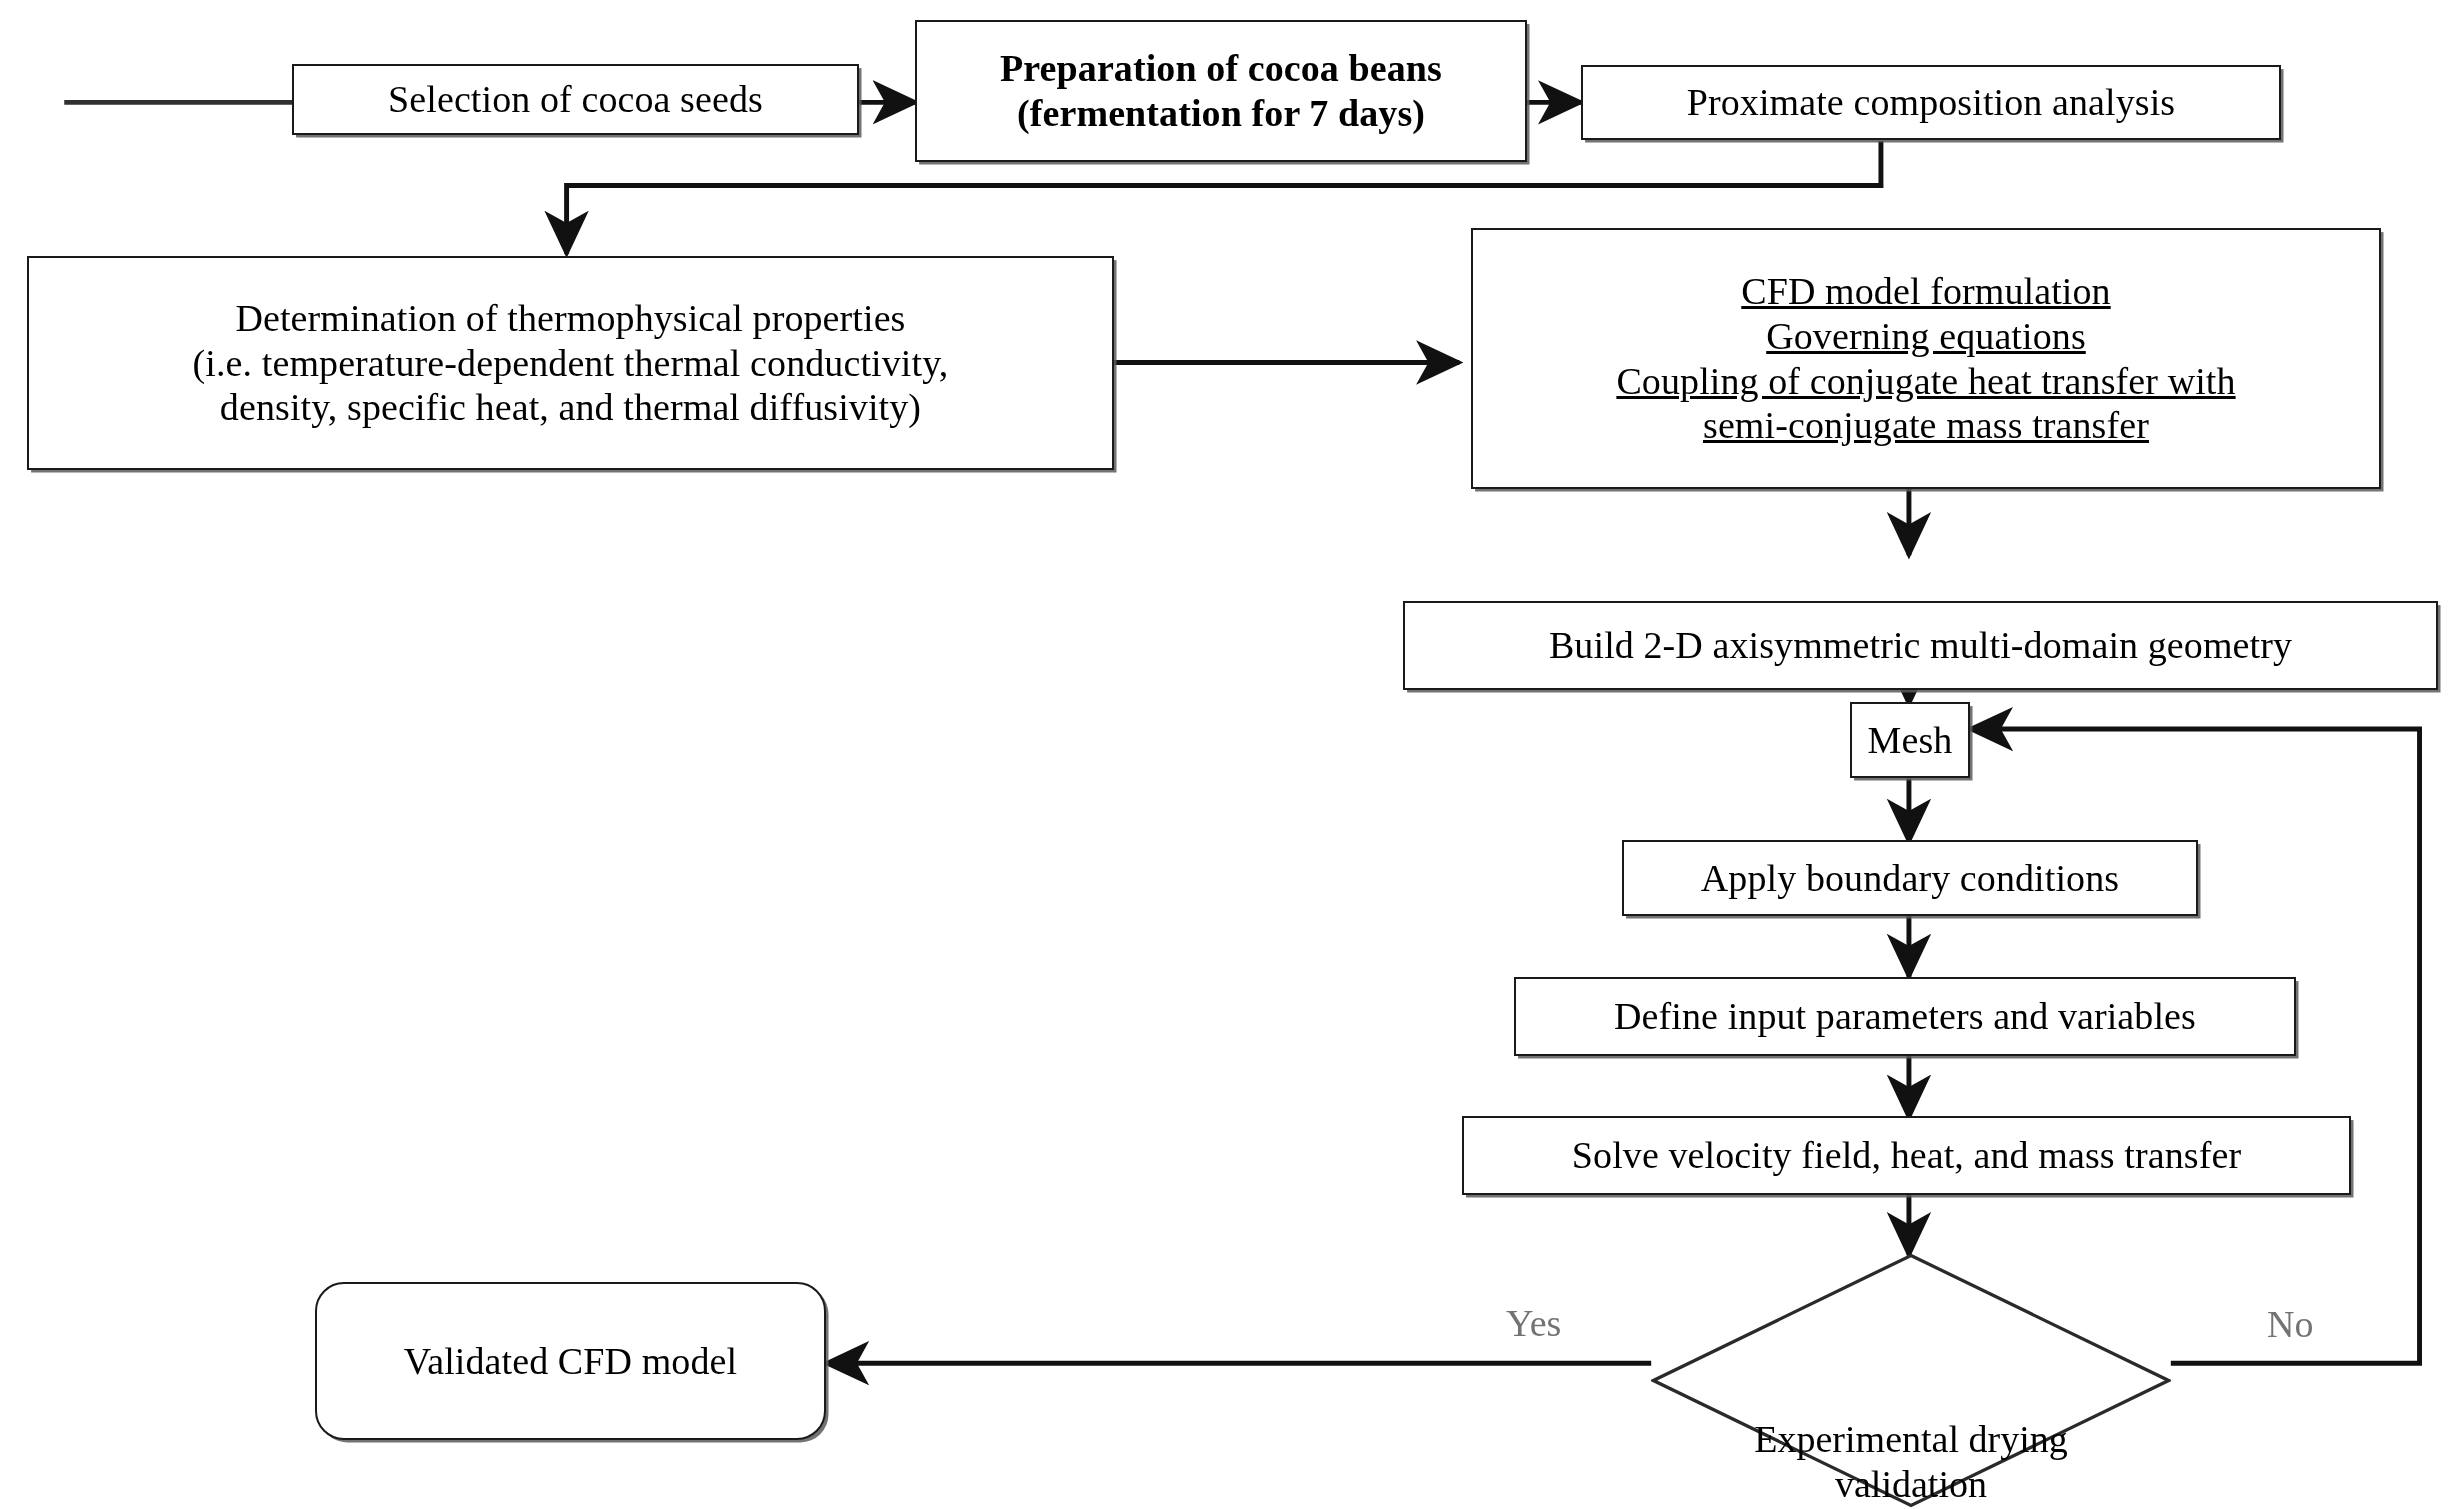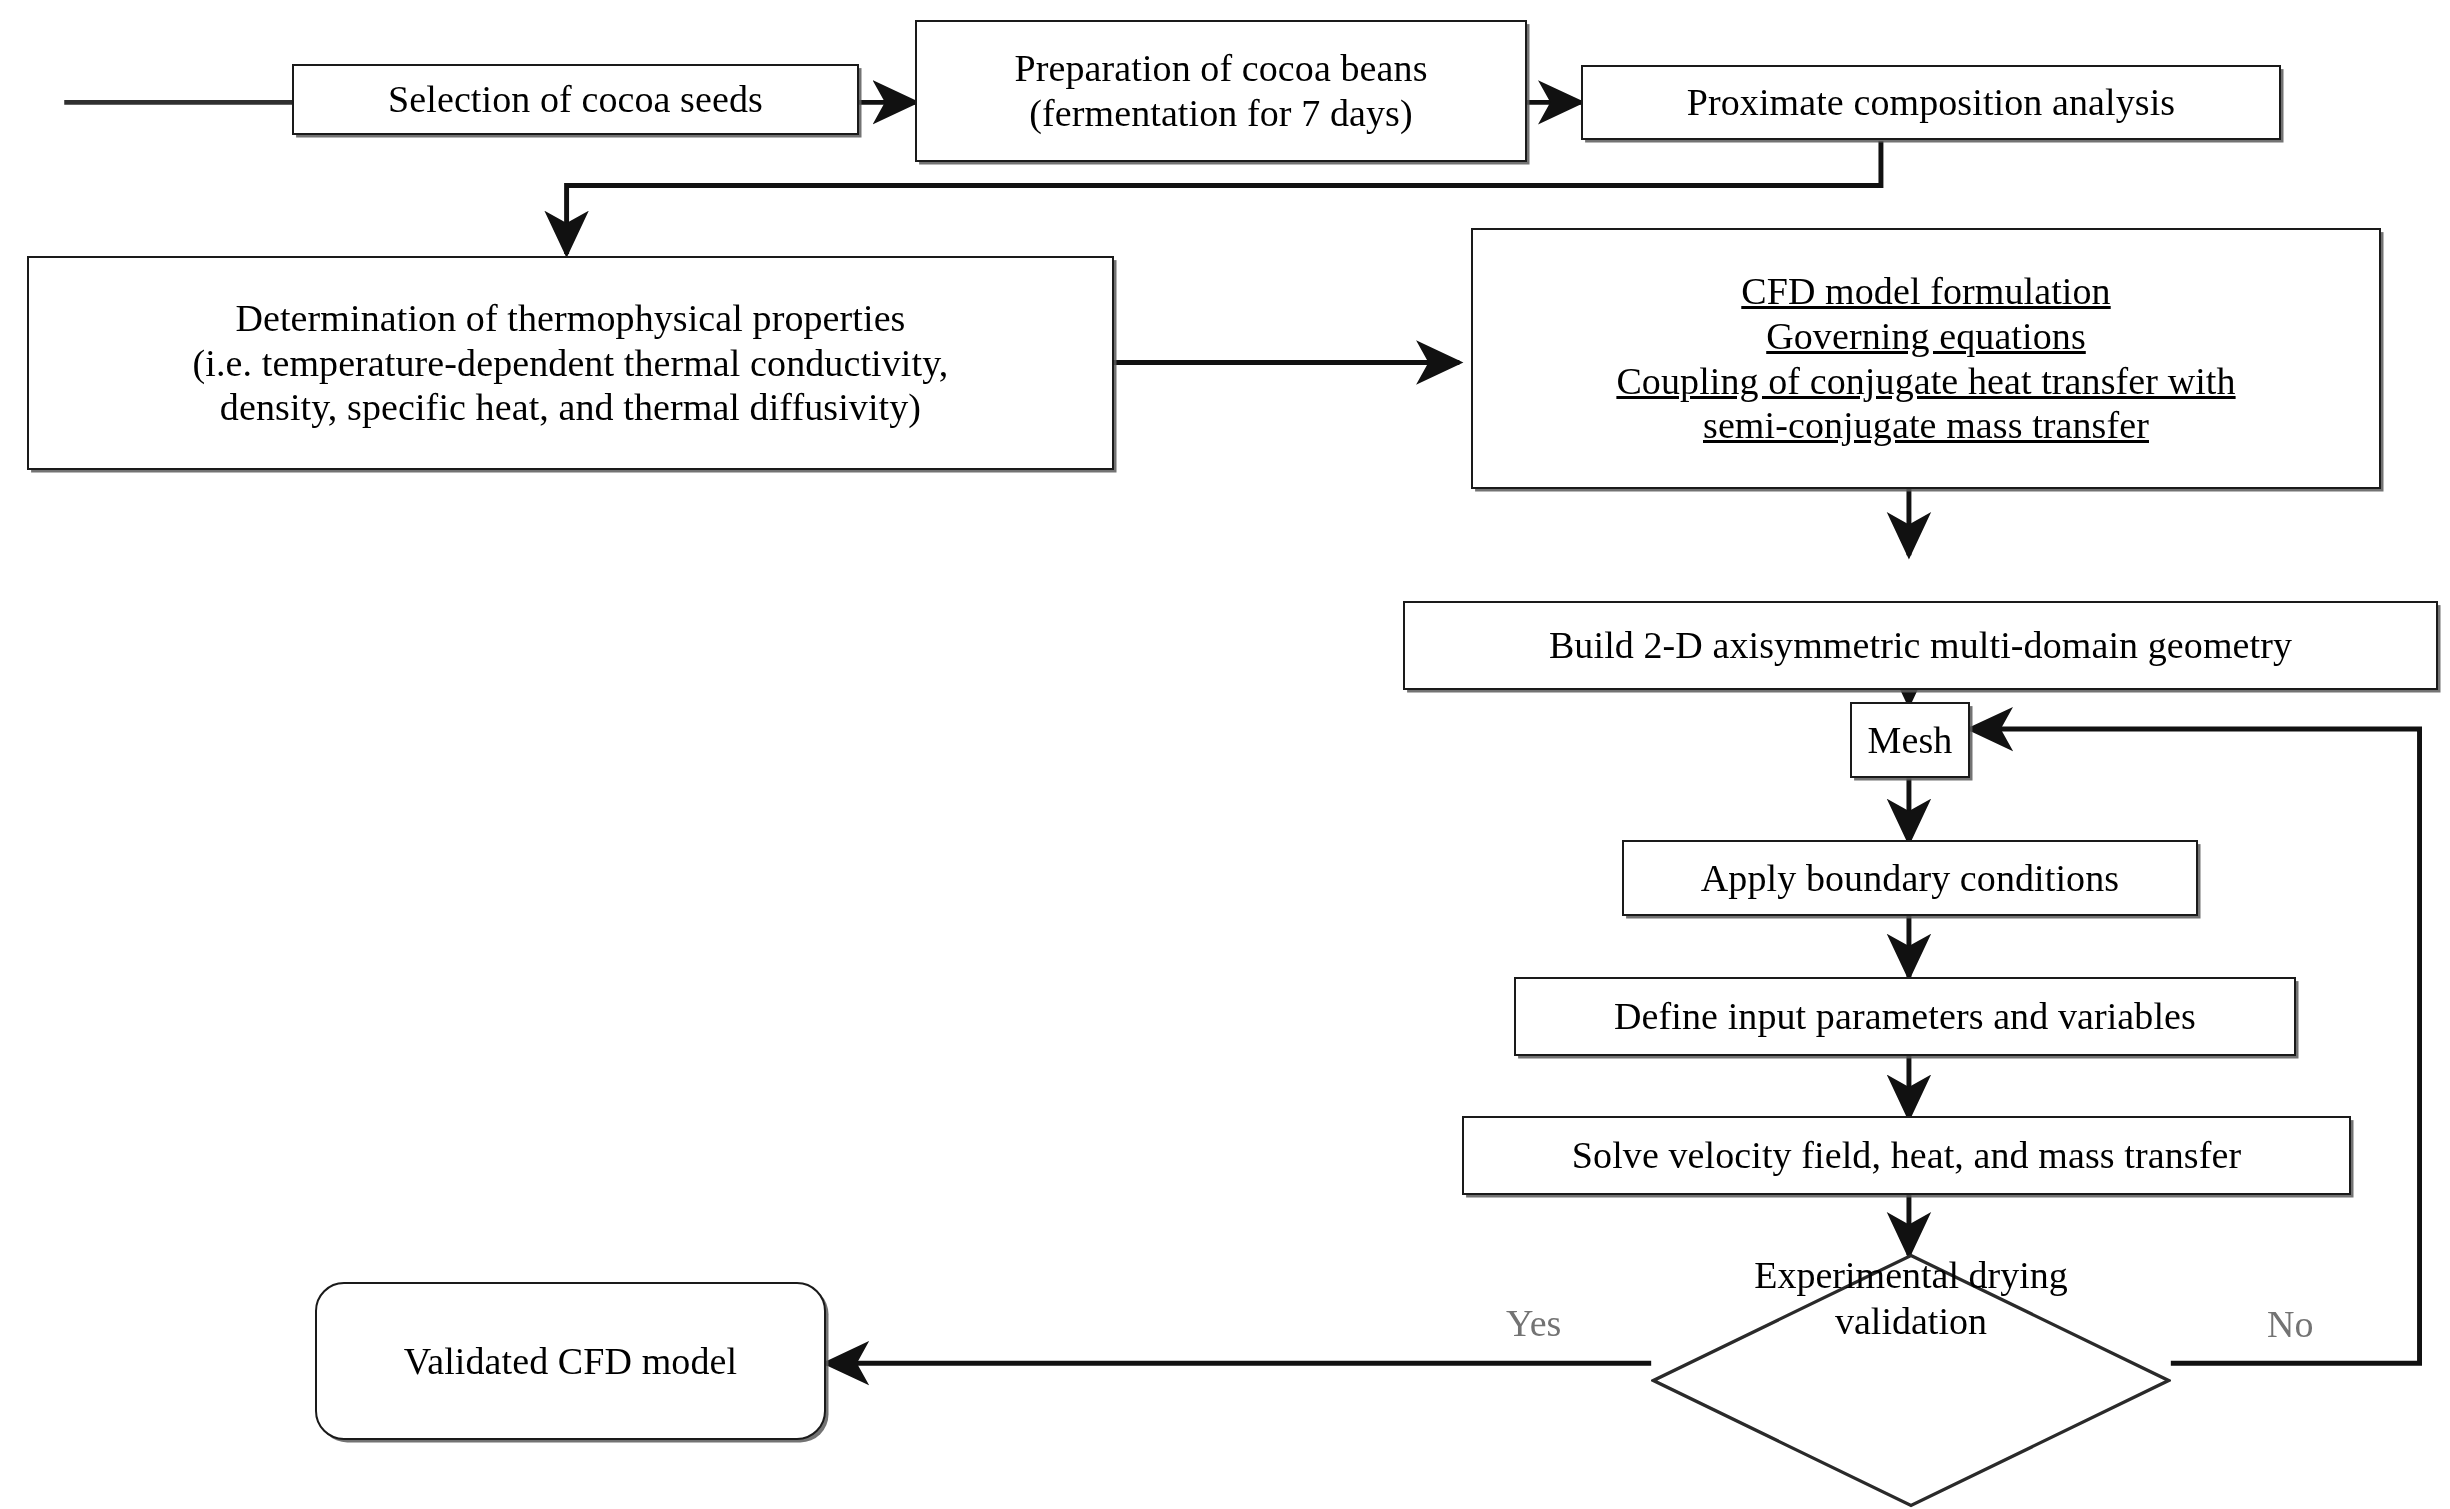--- a/index.html
+++ b/index.html
@@ -39,21 +39,21 @@
     letter-spacing: 0.1px;
     padding: 1.6px 8.2px;
     white-space: pre-line;
   }
   .node.tight {
     padding: 1.6px 5px;
   }
   .diamond-wrap {
     position: absolute;
     display: flex;
-    align-items: flex-start;
+    align-items: flex-end;
     justify-content: center;
   }
   .diamond-shape {
     position: absolute;
     left: 0; top: 0;
     width: 100%; height: 100%;
   }
   .diamond-label {
     position: relative;
     z-index: 2;
@@ -107,21 +107,21 @@
 
     <path d="M 2005 1655 L 1003 1655" stroke="#111111" stroke-width="6" fill="none" marker-end="url(#ah)"></path>
 
     <path d="M 2636 1655 L 2938 1655 L 2938 885 L 2392 885" stroke="#111111" stroke-width="6" fill="none" marker-end="url(#ah)"></path>
   </svg>
 
   <div class="node" style="left:292px; top:64px; width:567px; height:71px;">
     <span>Selection of cocoa seeds</span>
   </div>
 
-  <div class="node" style="left:915px; top:20px; width:612px; height:142px;">
+  <div class="node" style="left:915px; top:20px; width:612px; height:142px;font-weight:bold;">
     <span>Preparation of cocoa beans
 (fermentation for 7 days)</span>
   </div>
 
   <div class="node" style="left:1581px; top:65px; width:700px; height:75px;">
     <span>Proximate composition analysis</span>
   </div>
 
   <div class="node" style="left:27px; top:256px; width:1087px; height:214px;">
     <span>Determination of thermophysical properties

